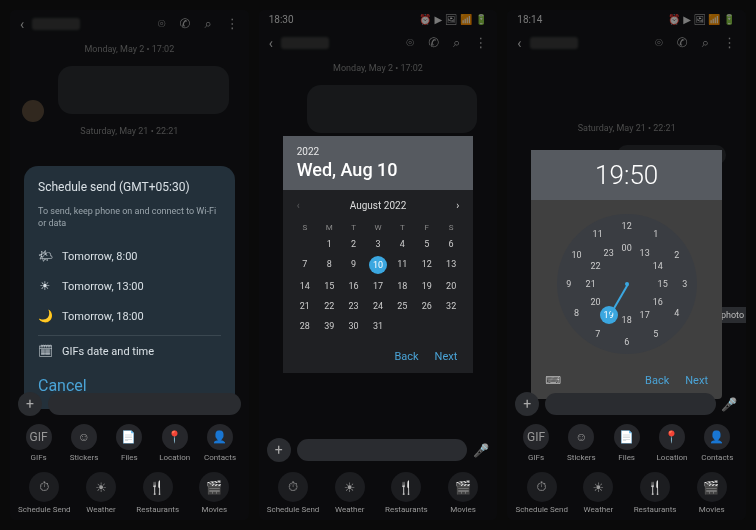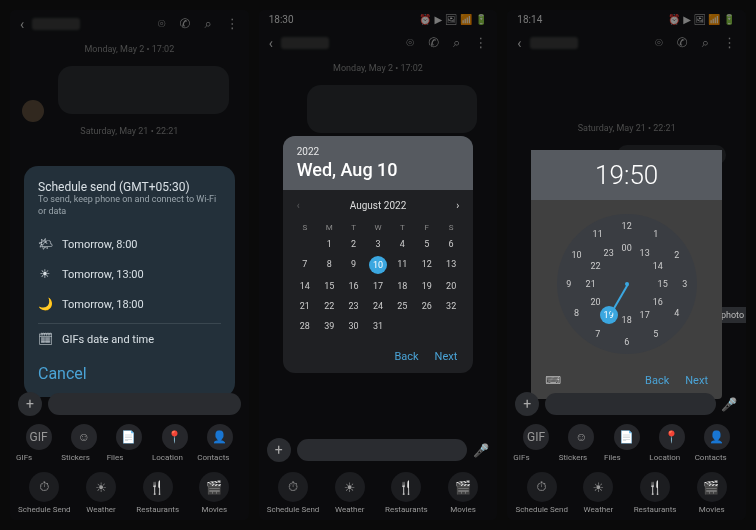--- a/index.html
+++ b/index.html
@@ -73,21 +73,21 @@
     position: absolute;
     left: 12px;
   }
   .attachment-strip {
     display: flex;
     justify-content: space-around;
     padding: 4px 6px;
     font-size: 8px;
     color: #999;
   }
-  .attachment-item { flex:1; }
+  .attachment-item { text-align: center; flex:1; }
   .attachment-icon {
     width: 26px; height: 26px;
     background: #26272b;
     border-radius: 50%;
     margin: 0 auto 3px;
     display: flex;
     align-items: center;
     justify-content: center;
     font-size: 12px;
   }
@@ -136,21 +136,21 @@
   .dialog-schedule {
     position: absolute;
     left: 14px; right: 14px;
     top: 156px;
     background: #23303a;
     border-radius: 14px;
     padding: 14px;
     color: #d9e0e5;
     font-size: 11px;
   }
-  .dialog-schedule .title { font-size: 12px; margin-bottom: 0; }
+  .dialog-schedule .title { font-size: 12px; margin-bottom: 12px; }
   .dialog-schedule .subtitle { font-size: 9px; color: #9aa5ac; margin-bottom: 12px; line-height: 1.3; }
   .sched-row {
     display: flex; align-items: center; gap: 10px;
     padding: 8px 0;
     font-size: 11px;
   }
   .sched-icon { width: 14px; text-align: center; font-size: 12px; }
   .sched-divider { border-top: 1px solid #3a4750; margin-top: 4px; }
   .dialog-cancel {
     text-align: left;
@@ -158,21 +158,21 @@
     font-size: 16px;
     padding-top: 10px;
   }
 
   
   .dialog-cal {
     position: absolute;
     left: 24px; right: 24px;
     top: 126px;
     background: #1f2023;
-    border-radius: 12px;
+    border-radius: 0;
     color: #ddd;
     overflow: hidden;
   }
   .cal-header {
     background: #565a60;
     padding: 10px 14px;
     color: #fff;
   }
   .cal-year { font-size: 10px; opacity: 0.85; }
   .cal-date { font-size: 18px; font-weight: 500; margin-top: 2px; }

